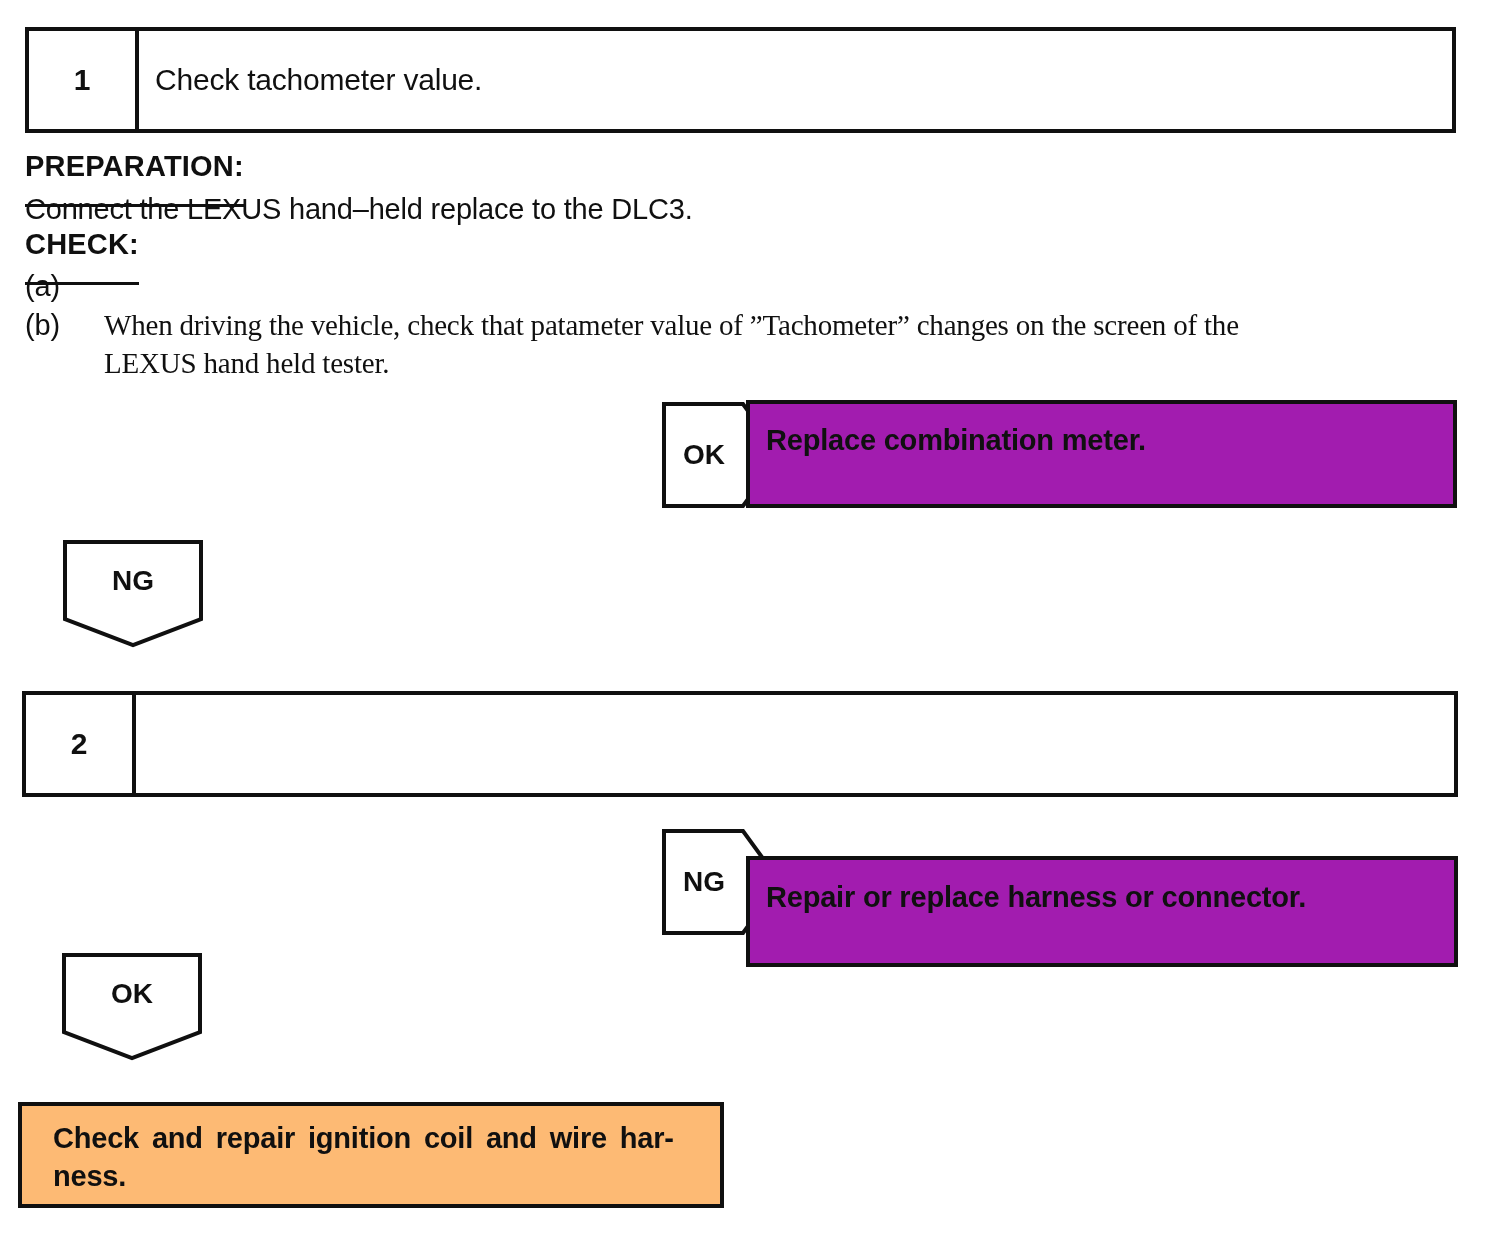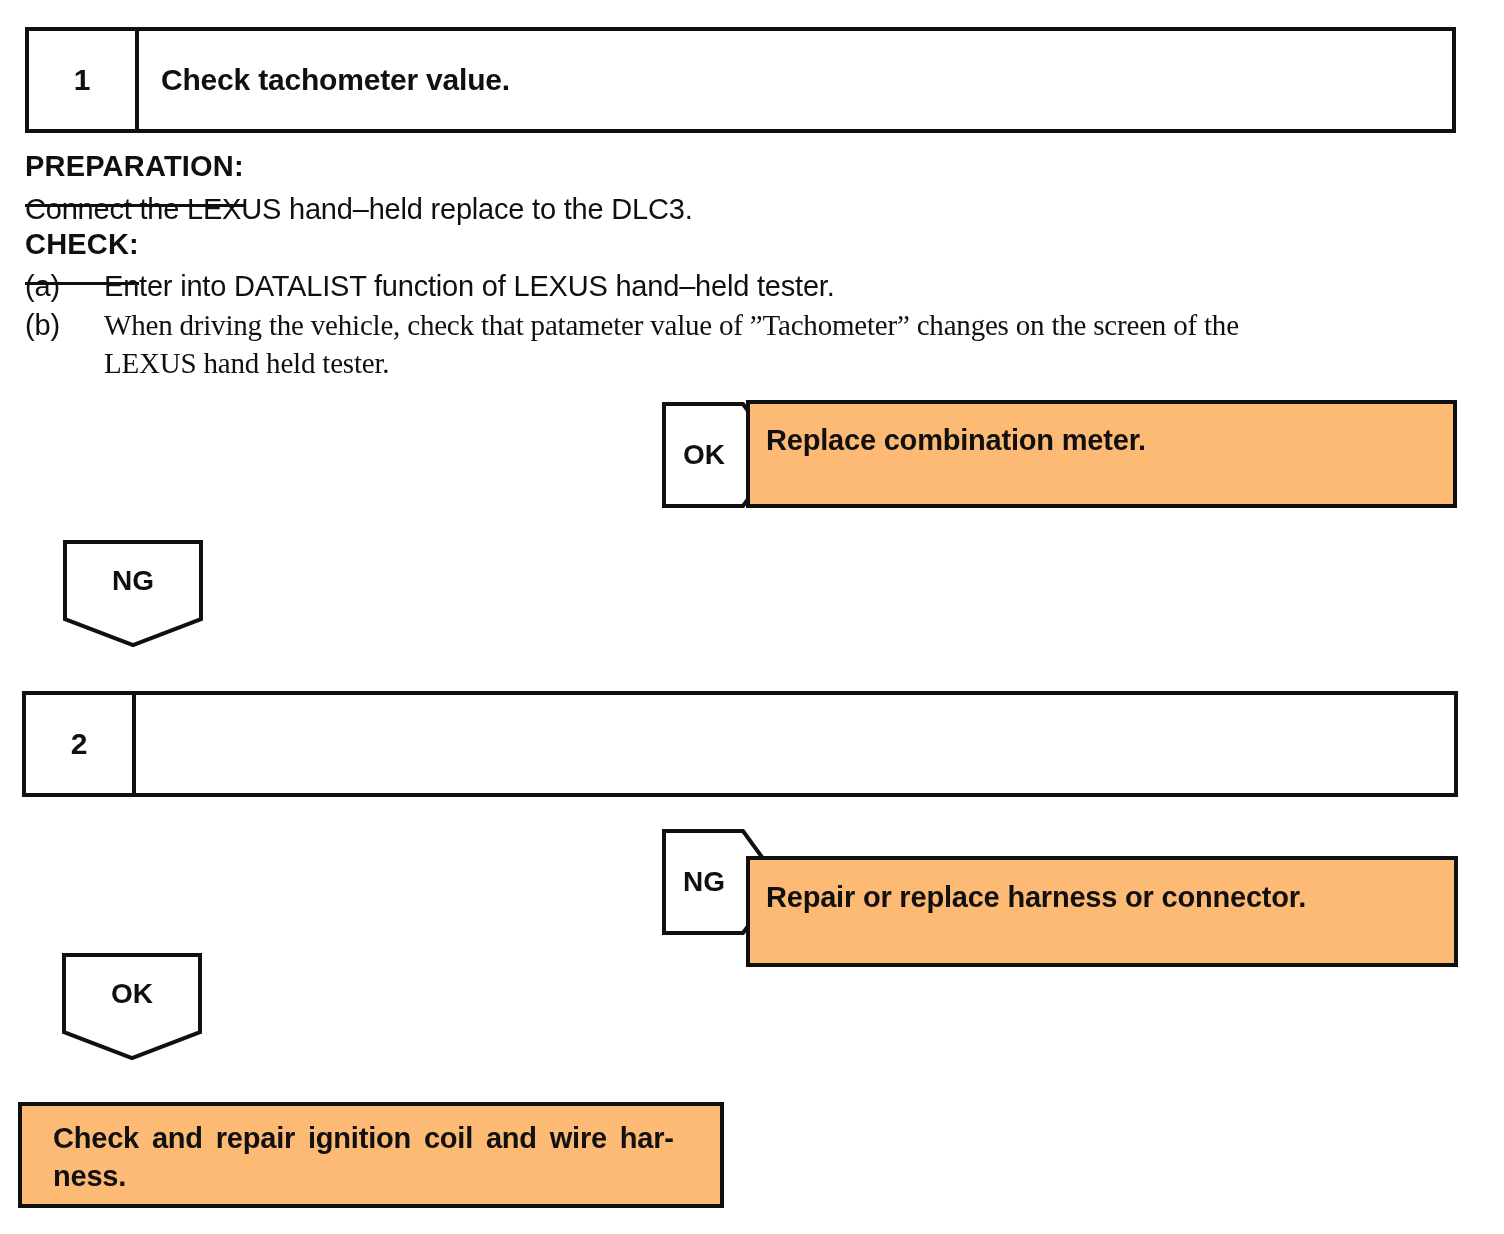--- a/index.html
+++ b/index.html
@@ -25,22 +25,22 @@
     display: flex;
     align-items: center;
     justify-content: center;
     font-weight: bold;
     font-size: 30px;
   }
   .step-title {
     flex: 1;
     display: flex;
     align-items: center;
-    padding-left: 22px;
-    font-weight: bold;
+    padding-left: 16px;
+    font-weight: normal;
     font-size: 30px;
     letter-spacing: -0.2px;
   }
   .sec-heading {
     position: absolute;
     font-size: 29px;
     font-weight: bold;
     letter-spacing: 0.2px;
     border-bottom: 3px solid #101010;
     padding-bottom: 21px;
@@ -49,21 +49,21 @@
     position: absolute;
     font-size: 29px;
     line-height: 38px;
     letter-spacing: -0.2px;
     white-space: nowrap;
   }
   .prewrap { white-space: pre-line; font-family: Liberation Serif, serif; }
   .action-box {
     position: absolute;
     border: 4px solid #101010;
-    background: #fdba74;
+    background: #a21caf;
     display: flex;
     align-items: center;
     padding-left: 16px;
     padding-bottom: 28px;
     font-size: 29px;
     font-weight: bold;
     letter-spacing: -0.2px;
   }
   .arrow { position: absolute; margin-left: 43px; }
   .arrow svg { display: block; }
@@ -99,21 +99,20 @@
     <div class="step-num">1</div>
     <div class="step-title">Check tachometer value.</div>
   </div>
 
   <div class="sec-heading" style="left:25px; top:150px;">PREPARATION:</div>
   <div class="body-text" style="left:25px; top:190px;">Connect the LEXUS hand–held replace to the DLC3.</div>
 
   <div class="sec-heading" style="left:25px; top:228px;">CHECK:</div>
 
   <div class="body-text" style="left:25px; top:267px;">(a)</div>
-  <div class="body-text" style="left:104px; top:267px;">Enter into DATALIST function of LEXUS hand–held tester.</div>
 
   <div class="body-text" style="left:25px; top:306px;">(b)</div>
   <div class="body-text prewrap" style="left:104px; top:306px;">When driving the vehicle, check that patameter value of ”Tachometer” changes on the screen of the
 LEXUS hand held tester.</div>
 
   <div class="arrow arrow-right" style="left:619px; top:402px;">
     <svg width="121" height="106" viewBox="0 0 121 106">
       <polygon points="2,2 81,2 118,53 81,104 2,104" fill="#ffffff" stroke="#101010" stroke-width="4"></polygon>
     </svg>
     <span class="label">OK</span>

